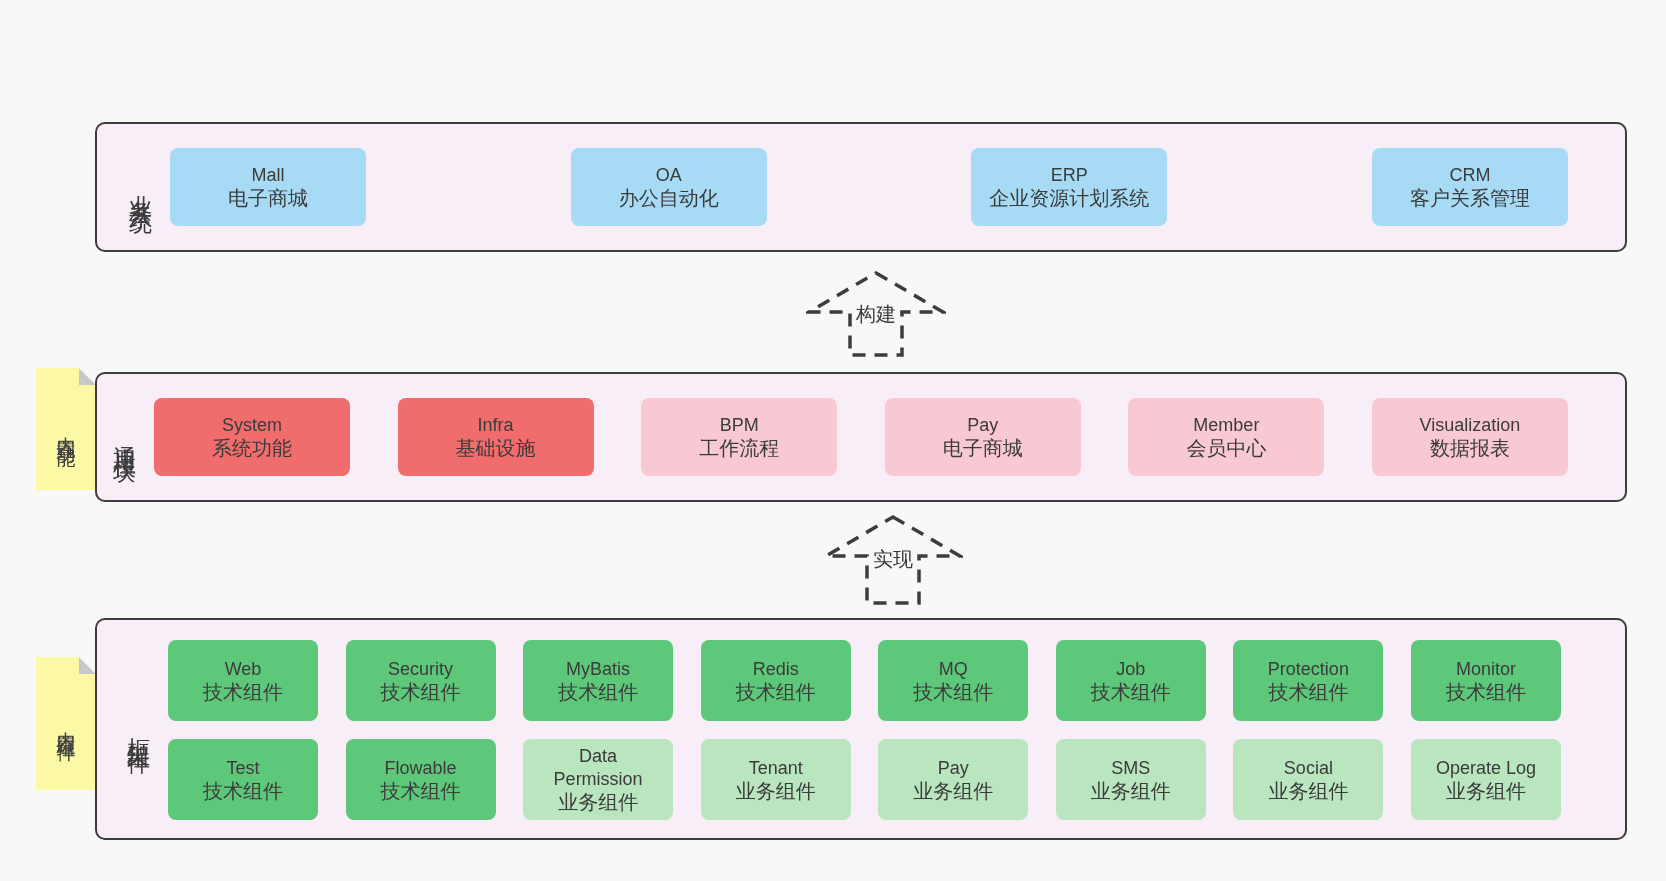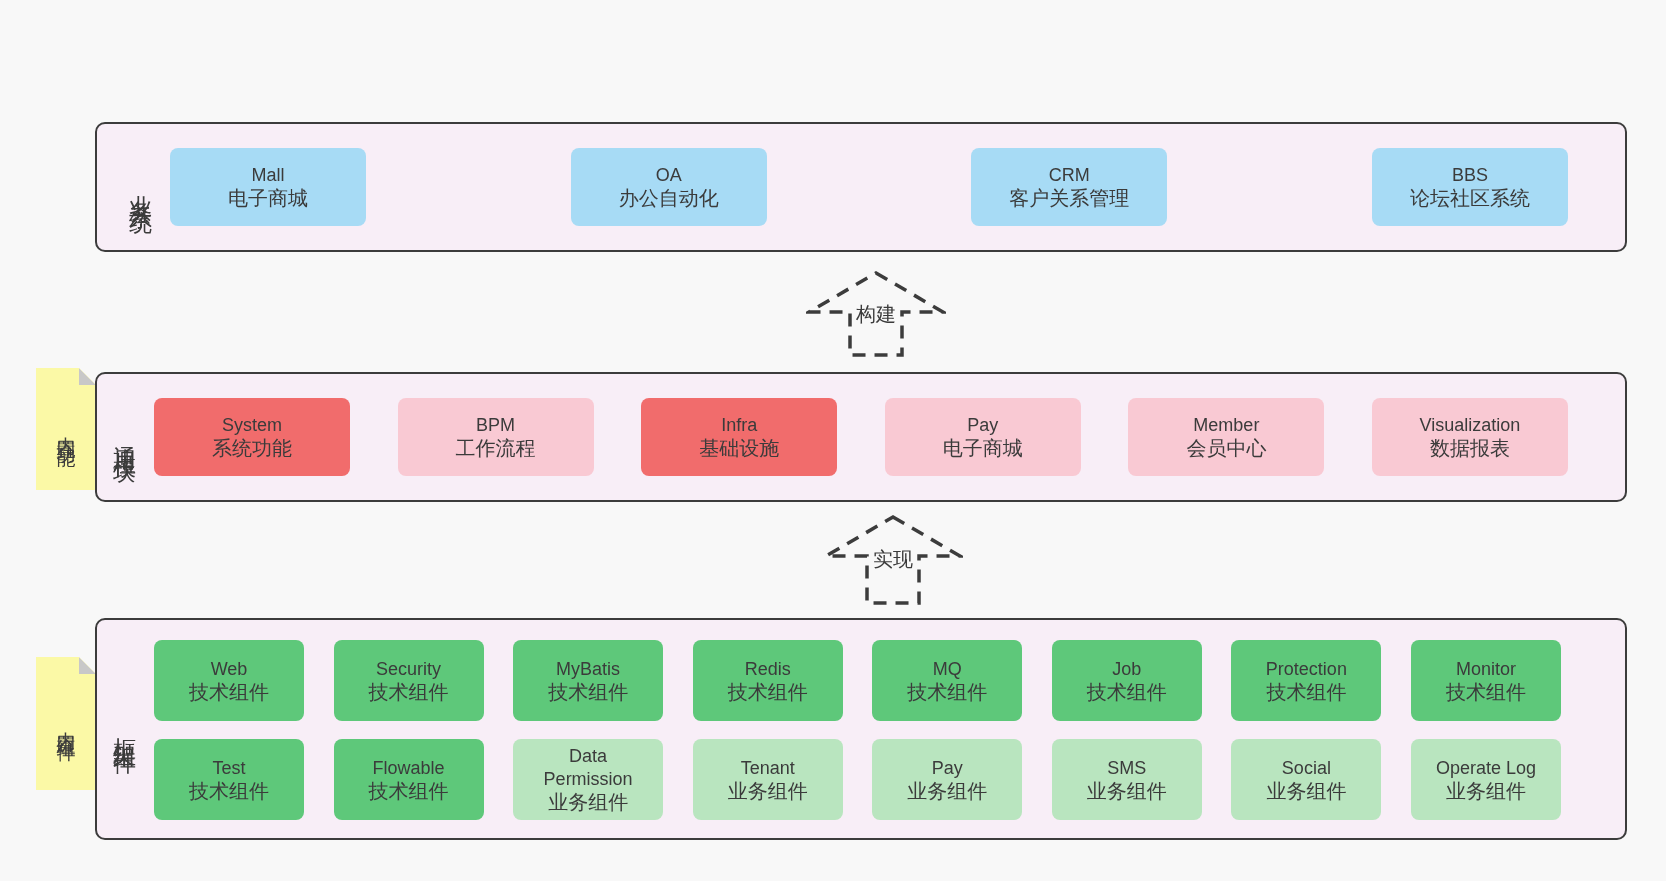--- a/index.html
+++ b/index.html
@@ -10,21 +10,21 @@
   .canvas{position:relative;width:1666px;height:881px;}
 
   
   .panel{
     position:absolute;left:95px;width:1532px;box-sizing:border-box;
     background:#f8eef7;border:2px solid #3c3c3c;border-radius:10px;
     display:flex;z-index:1;
   }
   .panel1{top:122px;height:130px;padding-left:16px;}
   .panel2{top:372px;height:130px;}
-  .panel3{top:618px;height:222px;}
+  .panel3{top:618px;height:222px;padding-left:14px;}
 
   .v-label{
     flex:none;width:57px;display:flex;align-items:center;justify-content:center;
     writing-mode:vertical-rl;text-orientation:upright;
     font-size:23px;letter-spacing:5px;color:#3b3b3b;
   }
 
   .boxes6{
     flex:1;display:flex;align-items:center;justify-content:space-between;
     padding-right:57px;
@@ -95,51 +95,51 @@
     <div class="boxes6">
       <div class="box blue">
         <span class="en">Mall</span>
         <span class="zh">电子商城</span>
       </div>
       <div class="box blue">
         <span class="en">OA</span>
         <span class="zh">办公自动化</span>
       </div>
       <div class="box blue">
+        <span class="en">ERP</span>
+        <span class="zh">企业资源计划系统</span>
+      </div>
+      <div class="box blue">
         <span class="en">CRM</span>
         <span class="zh">客户关系管理</span>
-      </div>
-      <div class="box blue">
-        <span class="en">BBS</span>
-        <span class="zh">论坛社区系统</span>
       </div>
     </div>
   </section>
 
   <div class="arrow" style="left:806px;top:270px;">
     <svg width="140" height="88" viewBox="0 0 140 88">
       <polygon points="70,3 137,42 96,42 96,85 44,85 44,42 3,42" fill="none" stroke="#3c3c3c" stroke-width="3.5" stroke-dasharray="13 9"></polygon>
     </svg>
   </div>
   <div class="arrow-label" style="left:876px;top:300px;">构建</div>
 
   <section class="panel panel2">
     <div class="v-label">通用模块</div>
     <div class="boxes6">
       <div class="box red">
         <span class="en">System</span>
         <span class="zh">系统功能</span>
       </div>
-      <div class="box pink">
-        <span class="en">BPM</span>
-        <span class="zh">工作流程</span>
-      </div>
       <div class="box red">
         <span class="en">Infra</span>
         <span class="zh">基础设施</span>
+      </div>
+      <div class="box pink">
+        <span class="en">BPM</span>
+        <span class="zh">工作流程</span>
       </div>
       <div class="box pink">
         <span class="en">Pay</span>
         <span class="zh">电子商城</span>
       </div>
       <div class="box pink">
         <span class="en">Member</span>
         <span class="zh">会员中心</span>
       </div>
       <div class="box pink">

